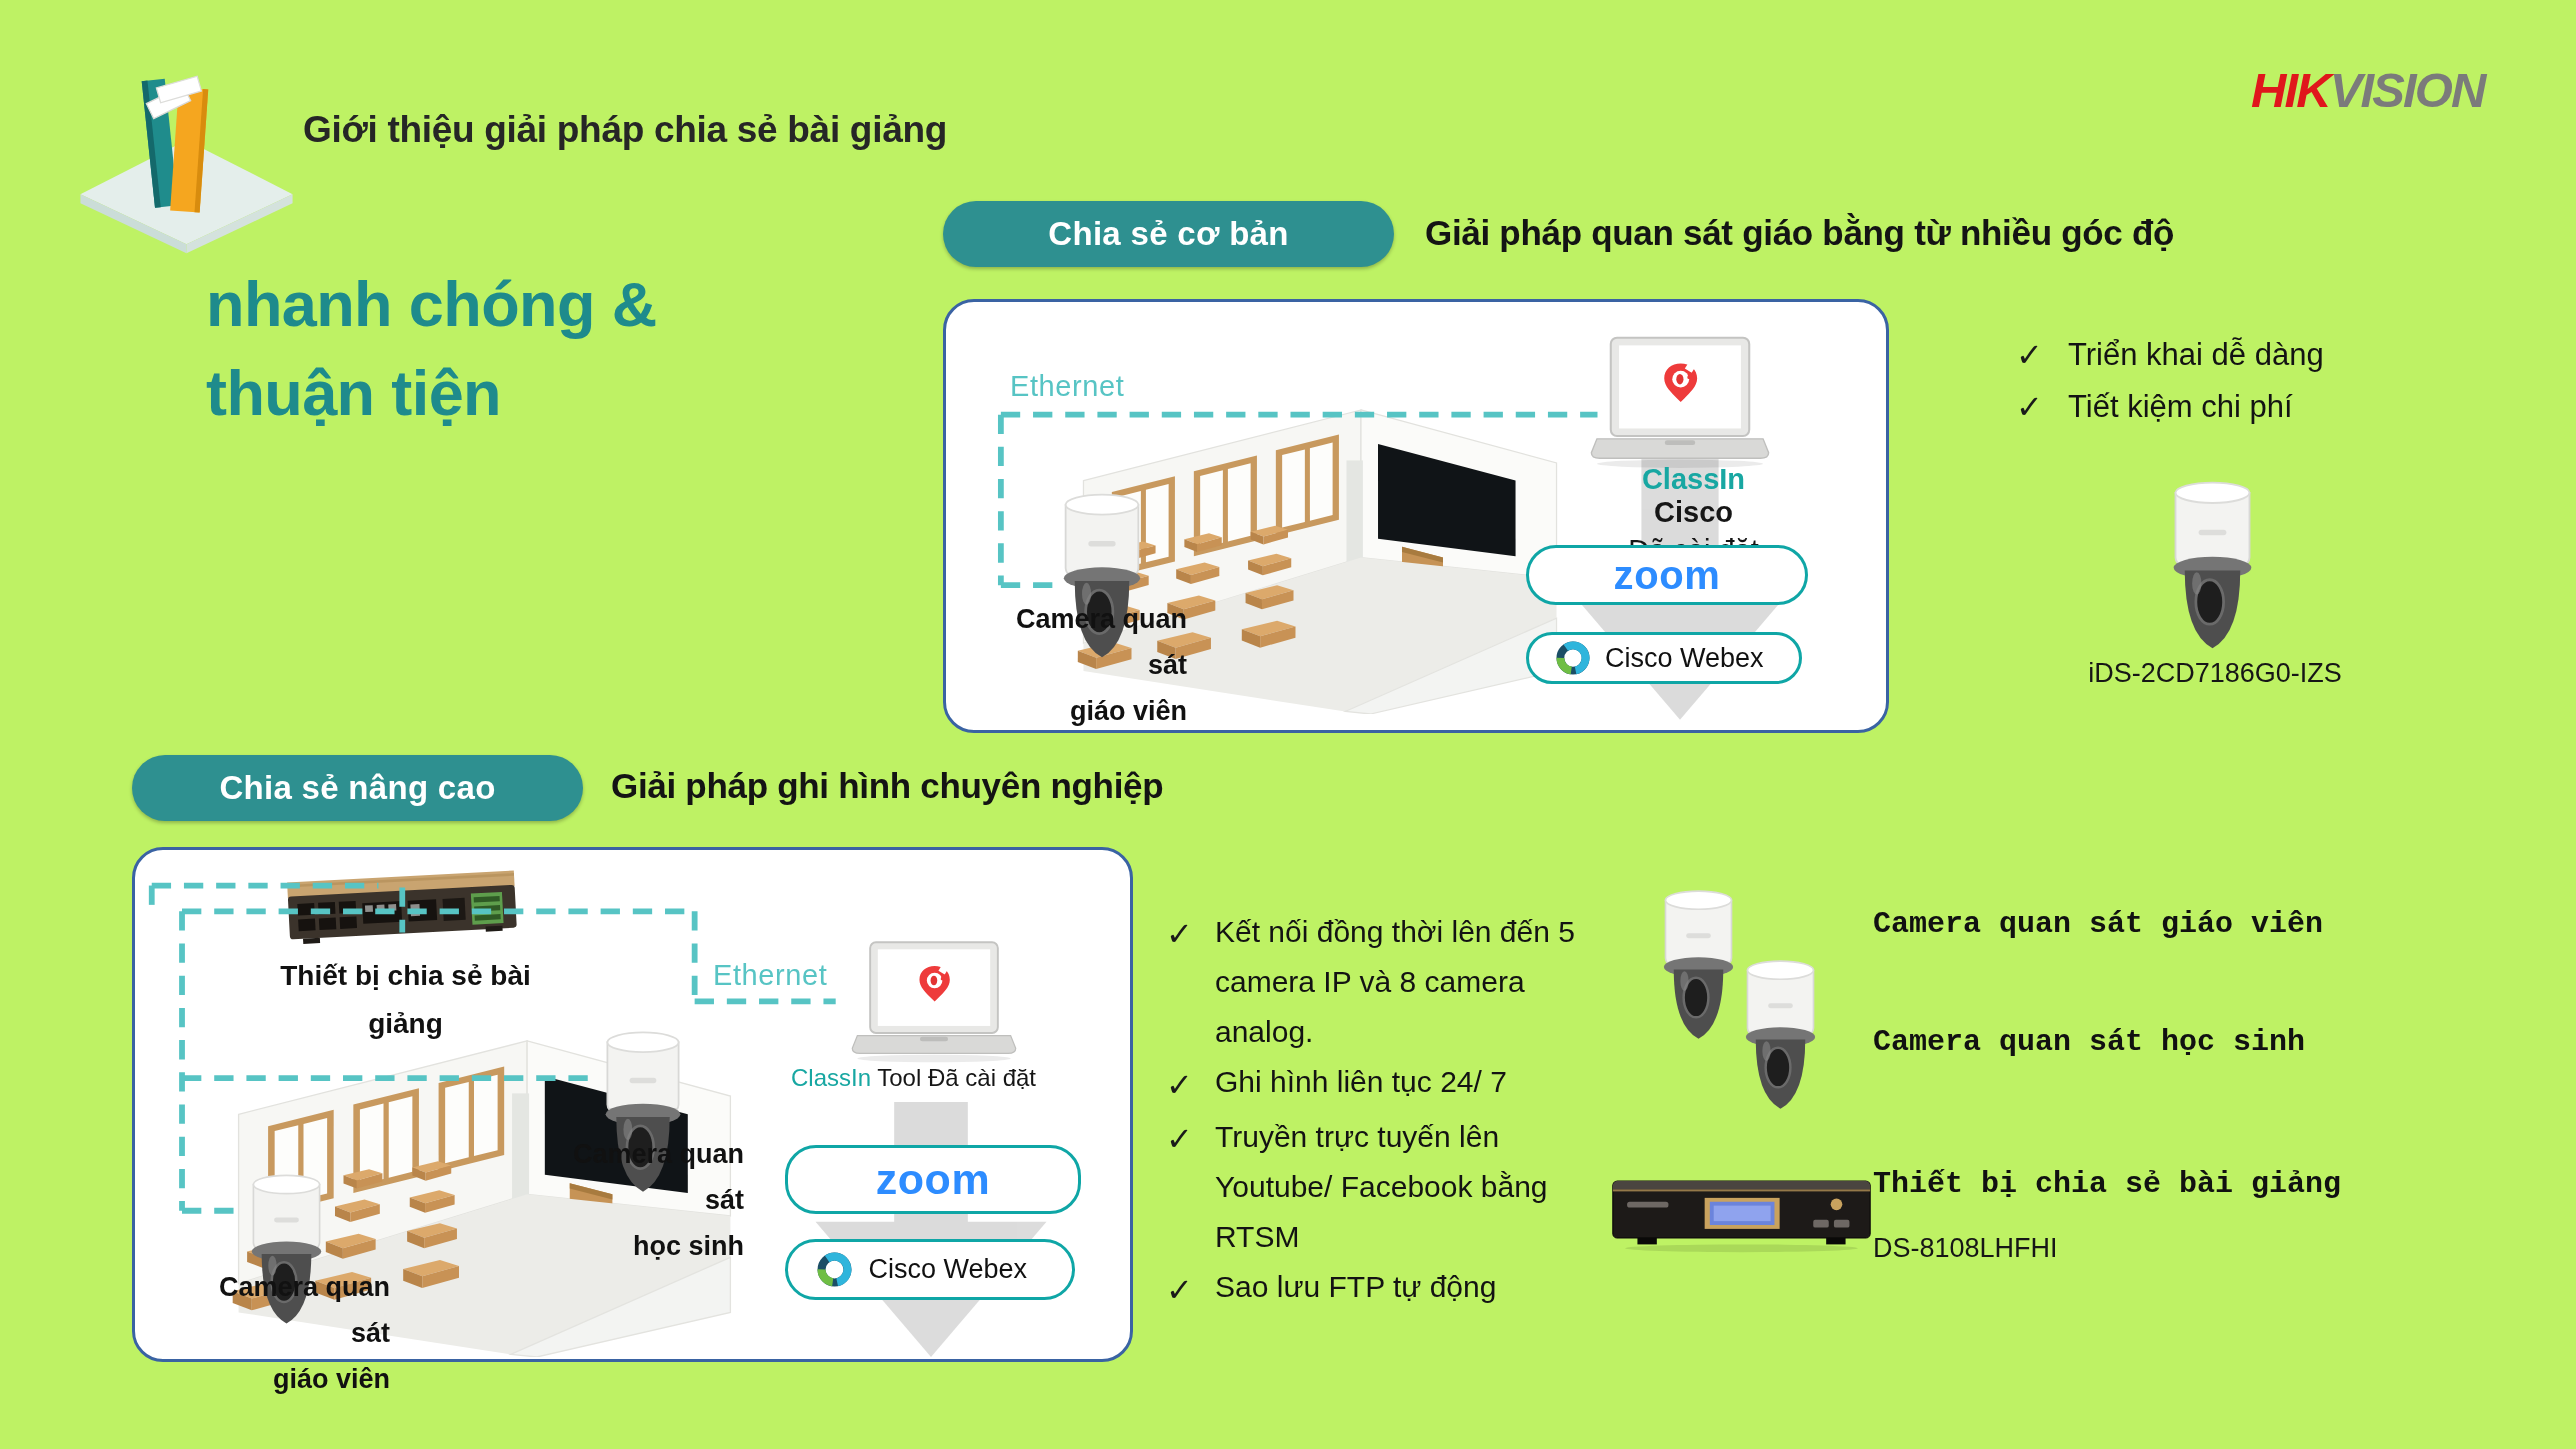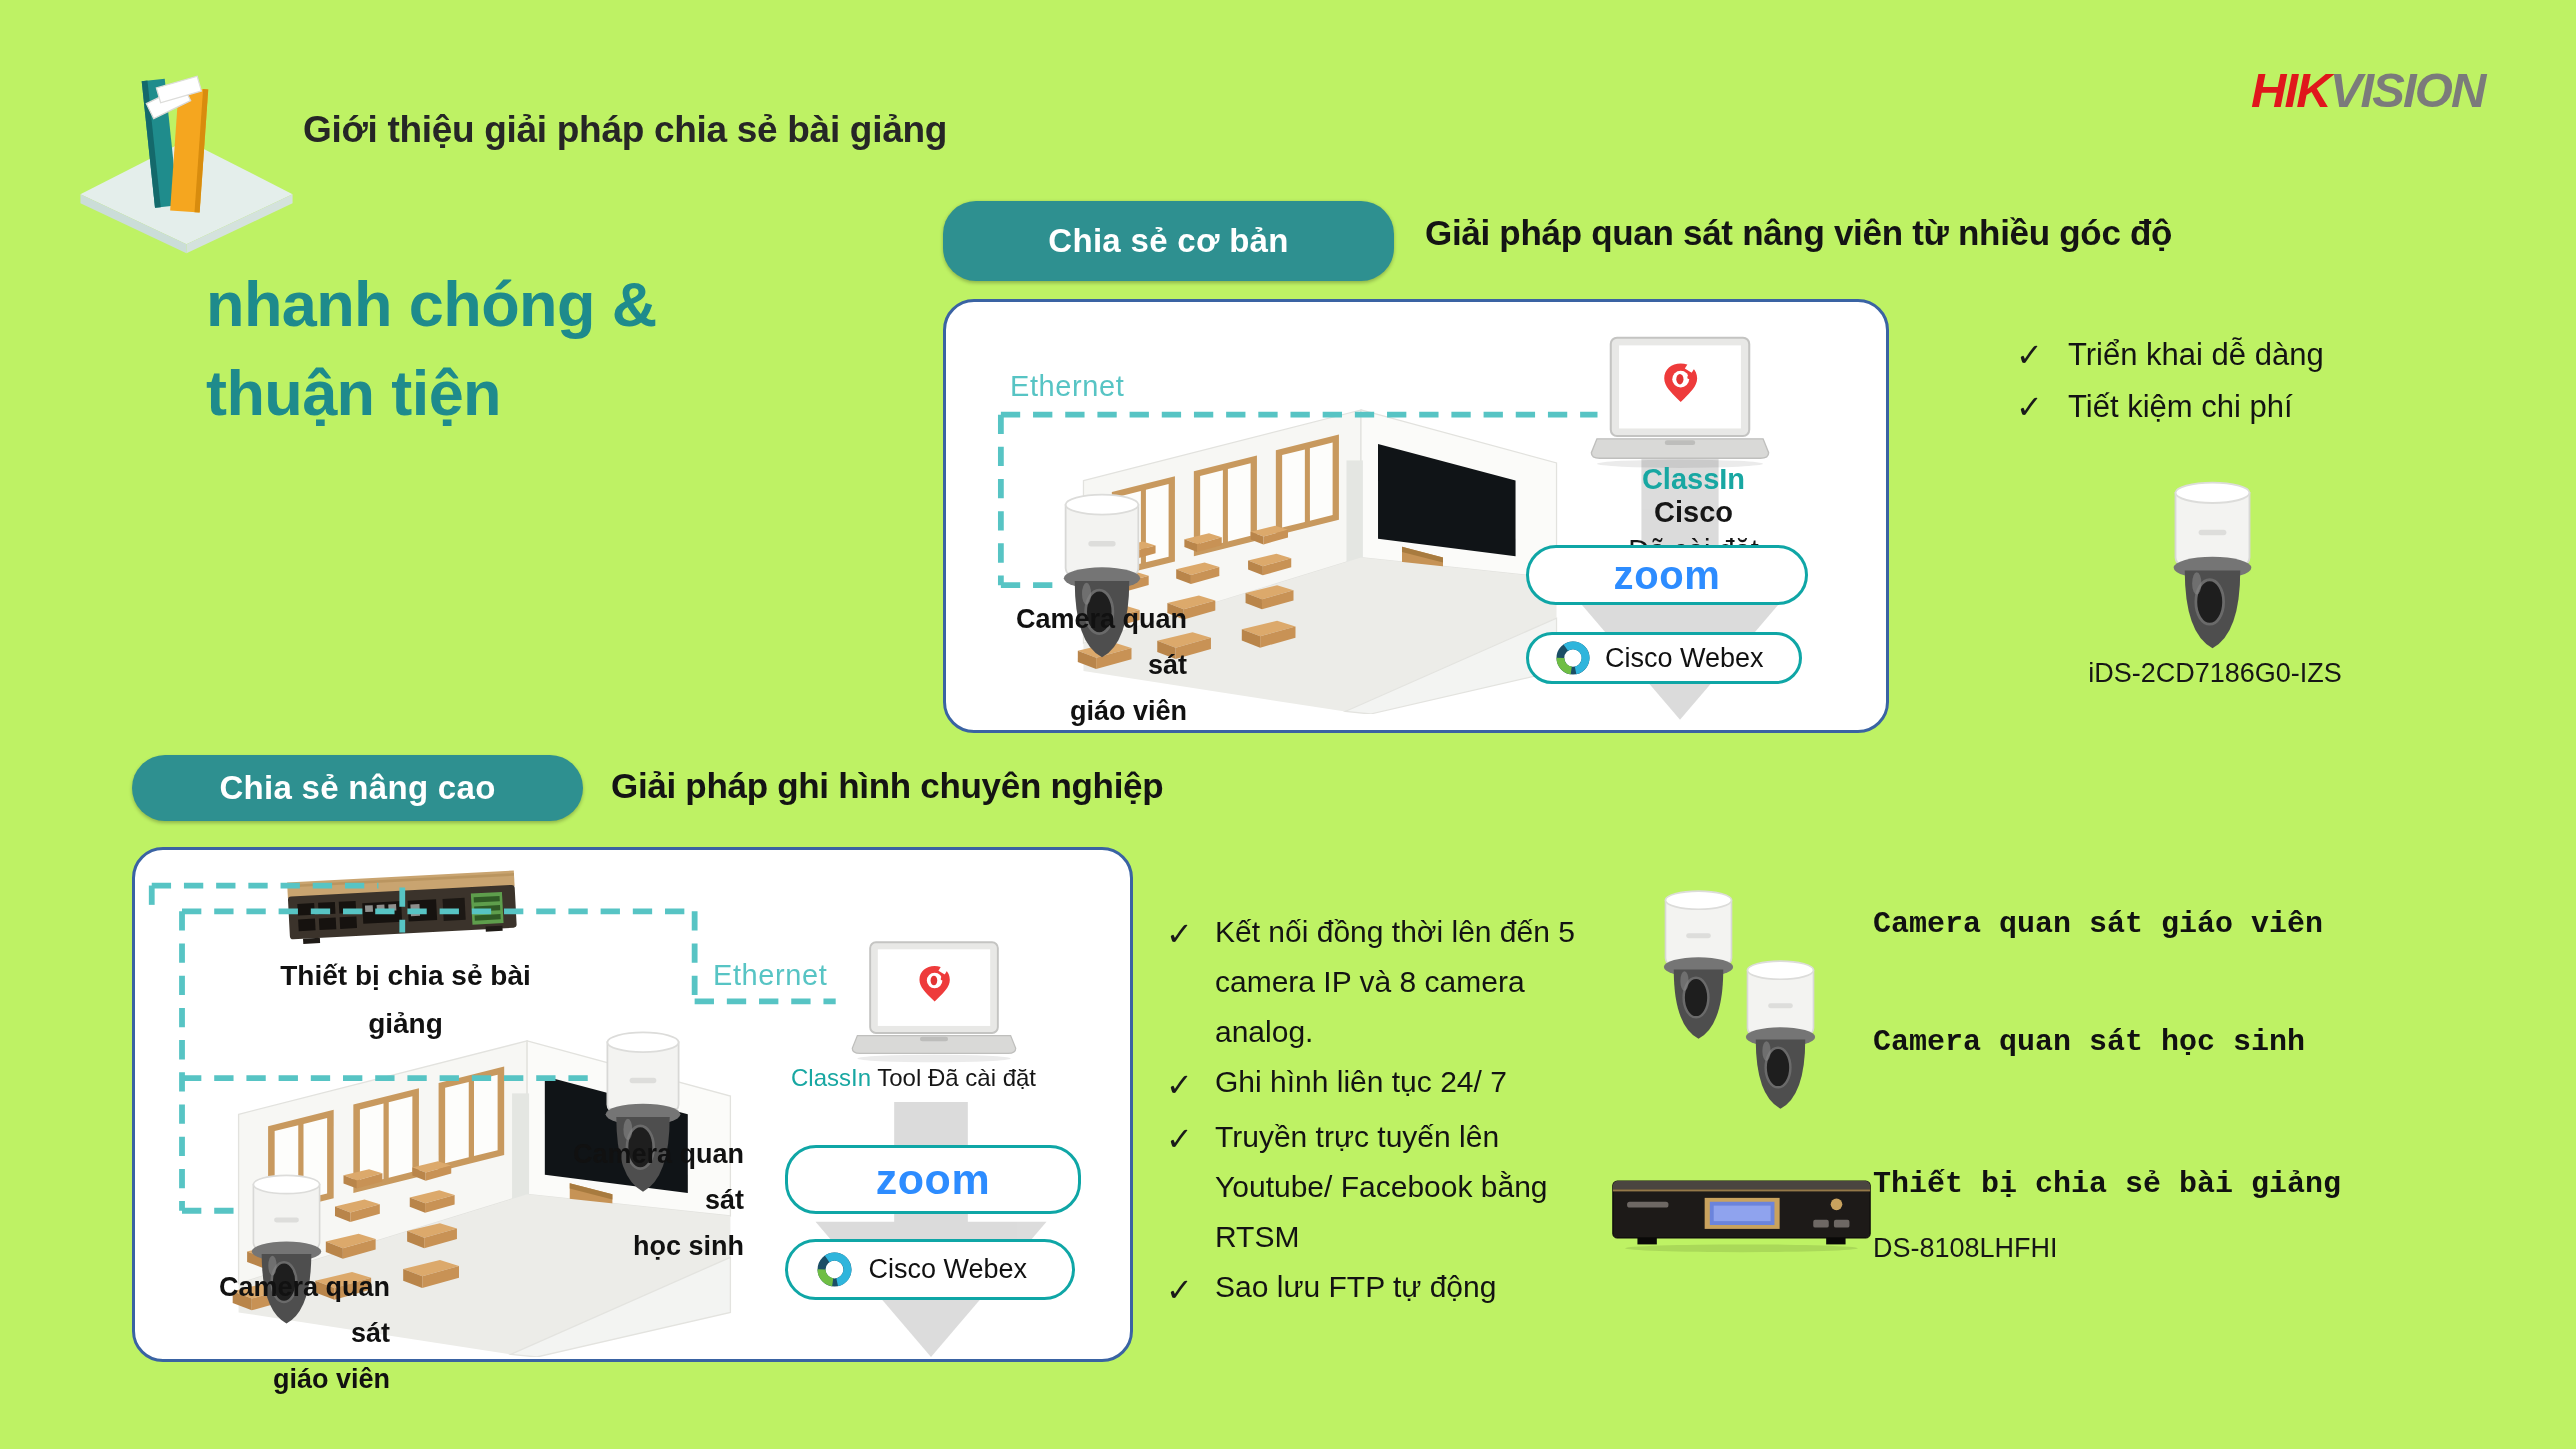--- a/index.html
+++ b/index.html
@@ -191,22 +191,22 @@
   <div class="abs title" style="left:303px;top:109px">Giới thiệu giải pháp chia sẻ bài giảng</div>
   <div class="abs brand" style="left:2251px;top:62px">
     <span class="hik">HIK</span><span class="vision">VISION</span>
   </div>
 
   <div class="abs tagline" style="left:206px;top:260px;width:612px">
     <div>nhanh chóng &amp;</div>
     <div>thuận tiện</div>
   </div>
 
-  <div class="abs pill" style="left:943px;top:201px;width:451px;height:80px">Chia sẻ cơ bản</div>
-  <div class="abs caption" style="left:1425px;top:213px">Giải pháp quan sát nâng viên từ nhiều góc độ</div>
+  <div class="abs pill" style="left:943px;top:201px;width:451px;height:66px">Chia sẻ cơ bản</div>
+  <div class="abs caption" style="left:1425px;top:213px">Giải pháp quan sát giáo bằng từ nhiều góc độ</div>
 
   <div class="abs diagbox" style="left:943px;top:299px;width:940px;height:428px">
     <svg class="abs z1" style="left:0;top:0" width="496" height="328" viewBox="0 0 780 520" x="0" style2="" transform=""></svg>
     <svg class="abs z1" style="left:126px;top:84px" width="496" height="328" viewBox="0 0 780 520">
         <use href="#sym-classroom"></use>
       </svg>
     <svg class="abs z3" style="left:0;top:0" width="940" height="428" viewBox="0 0 1460 665">
       <g stroke="#57C4C4" stroke-width="9" stroke-dasharray="30 20" fill="none">
         <path d="M85,175 H1012"></path>
         <path d="M85,175 V440"></path>

